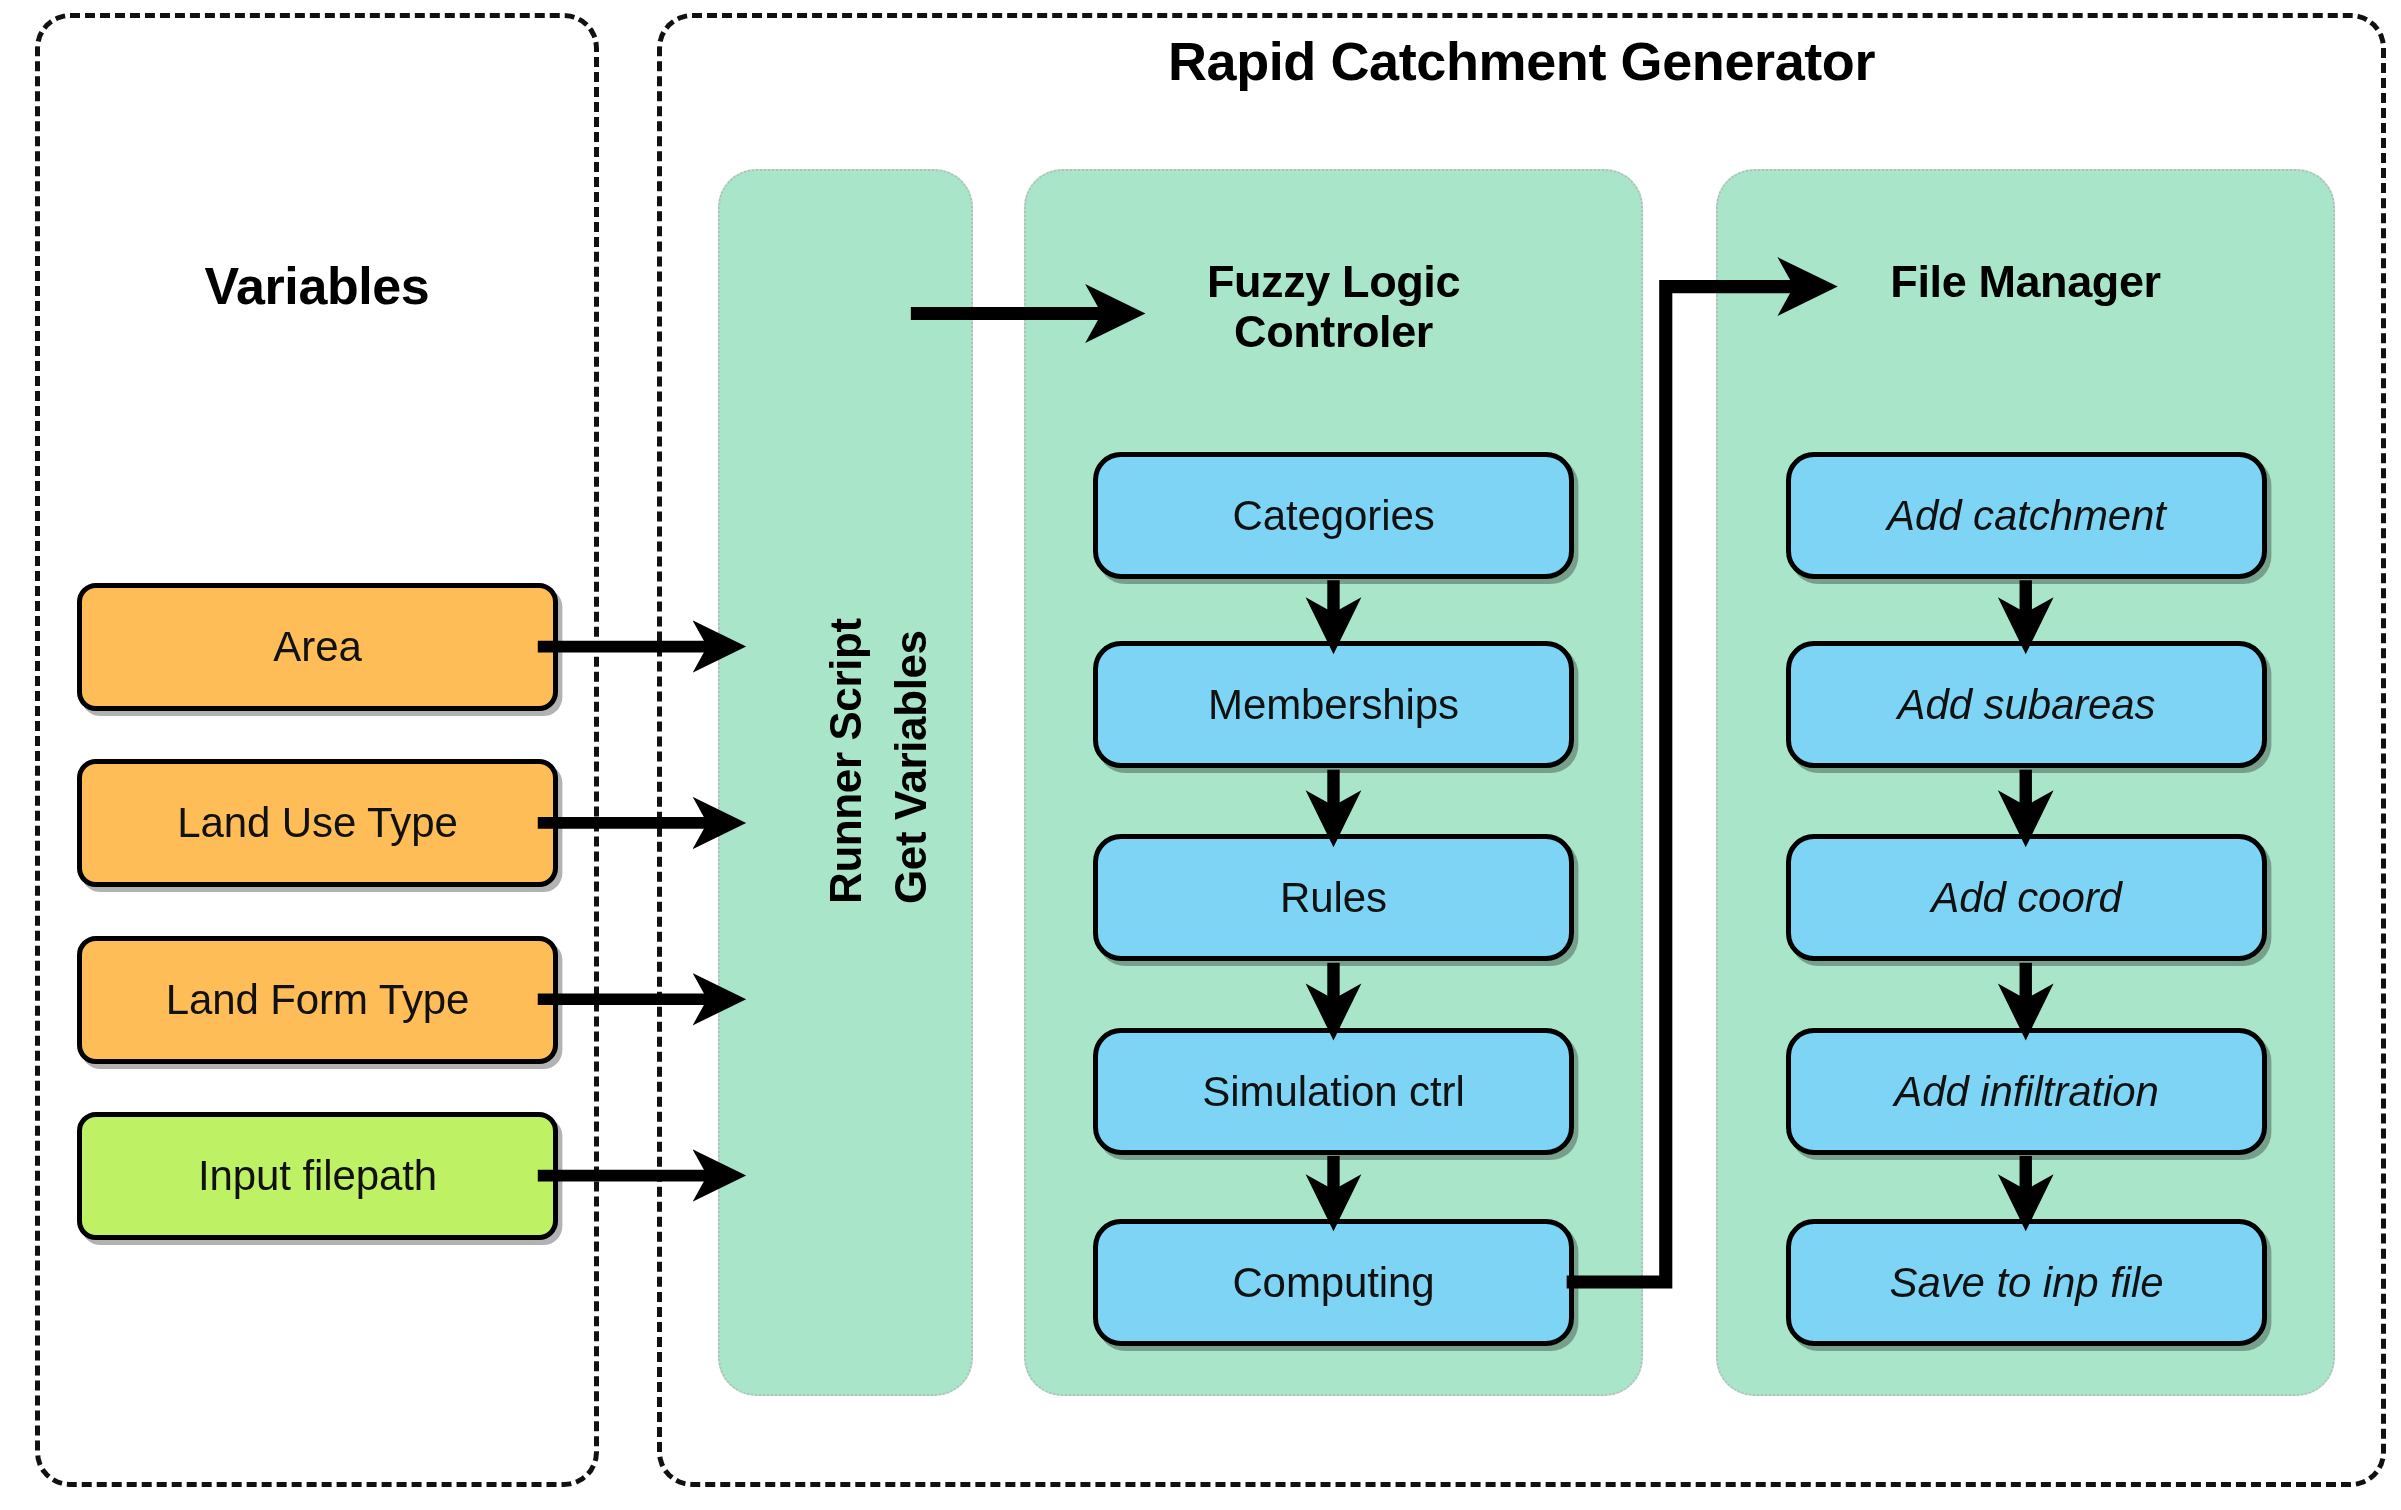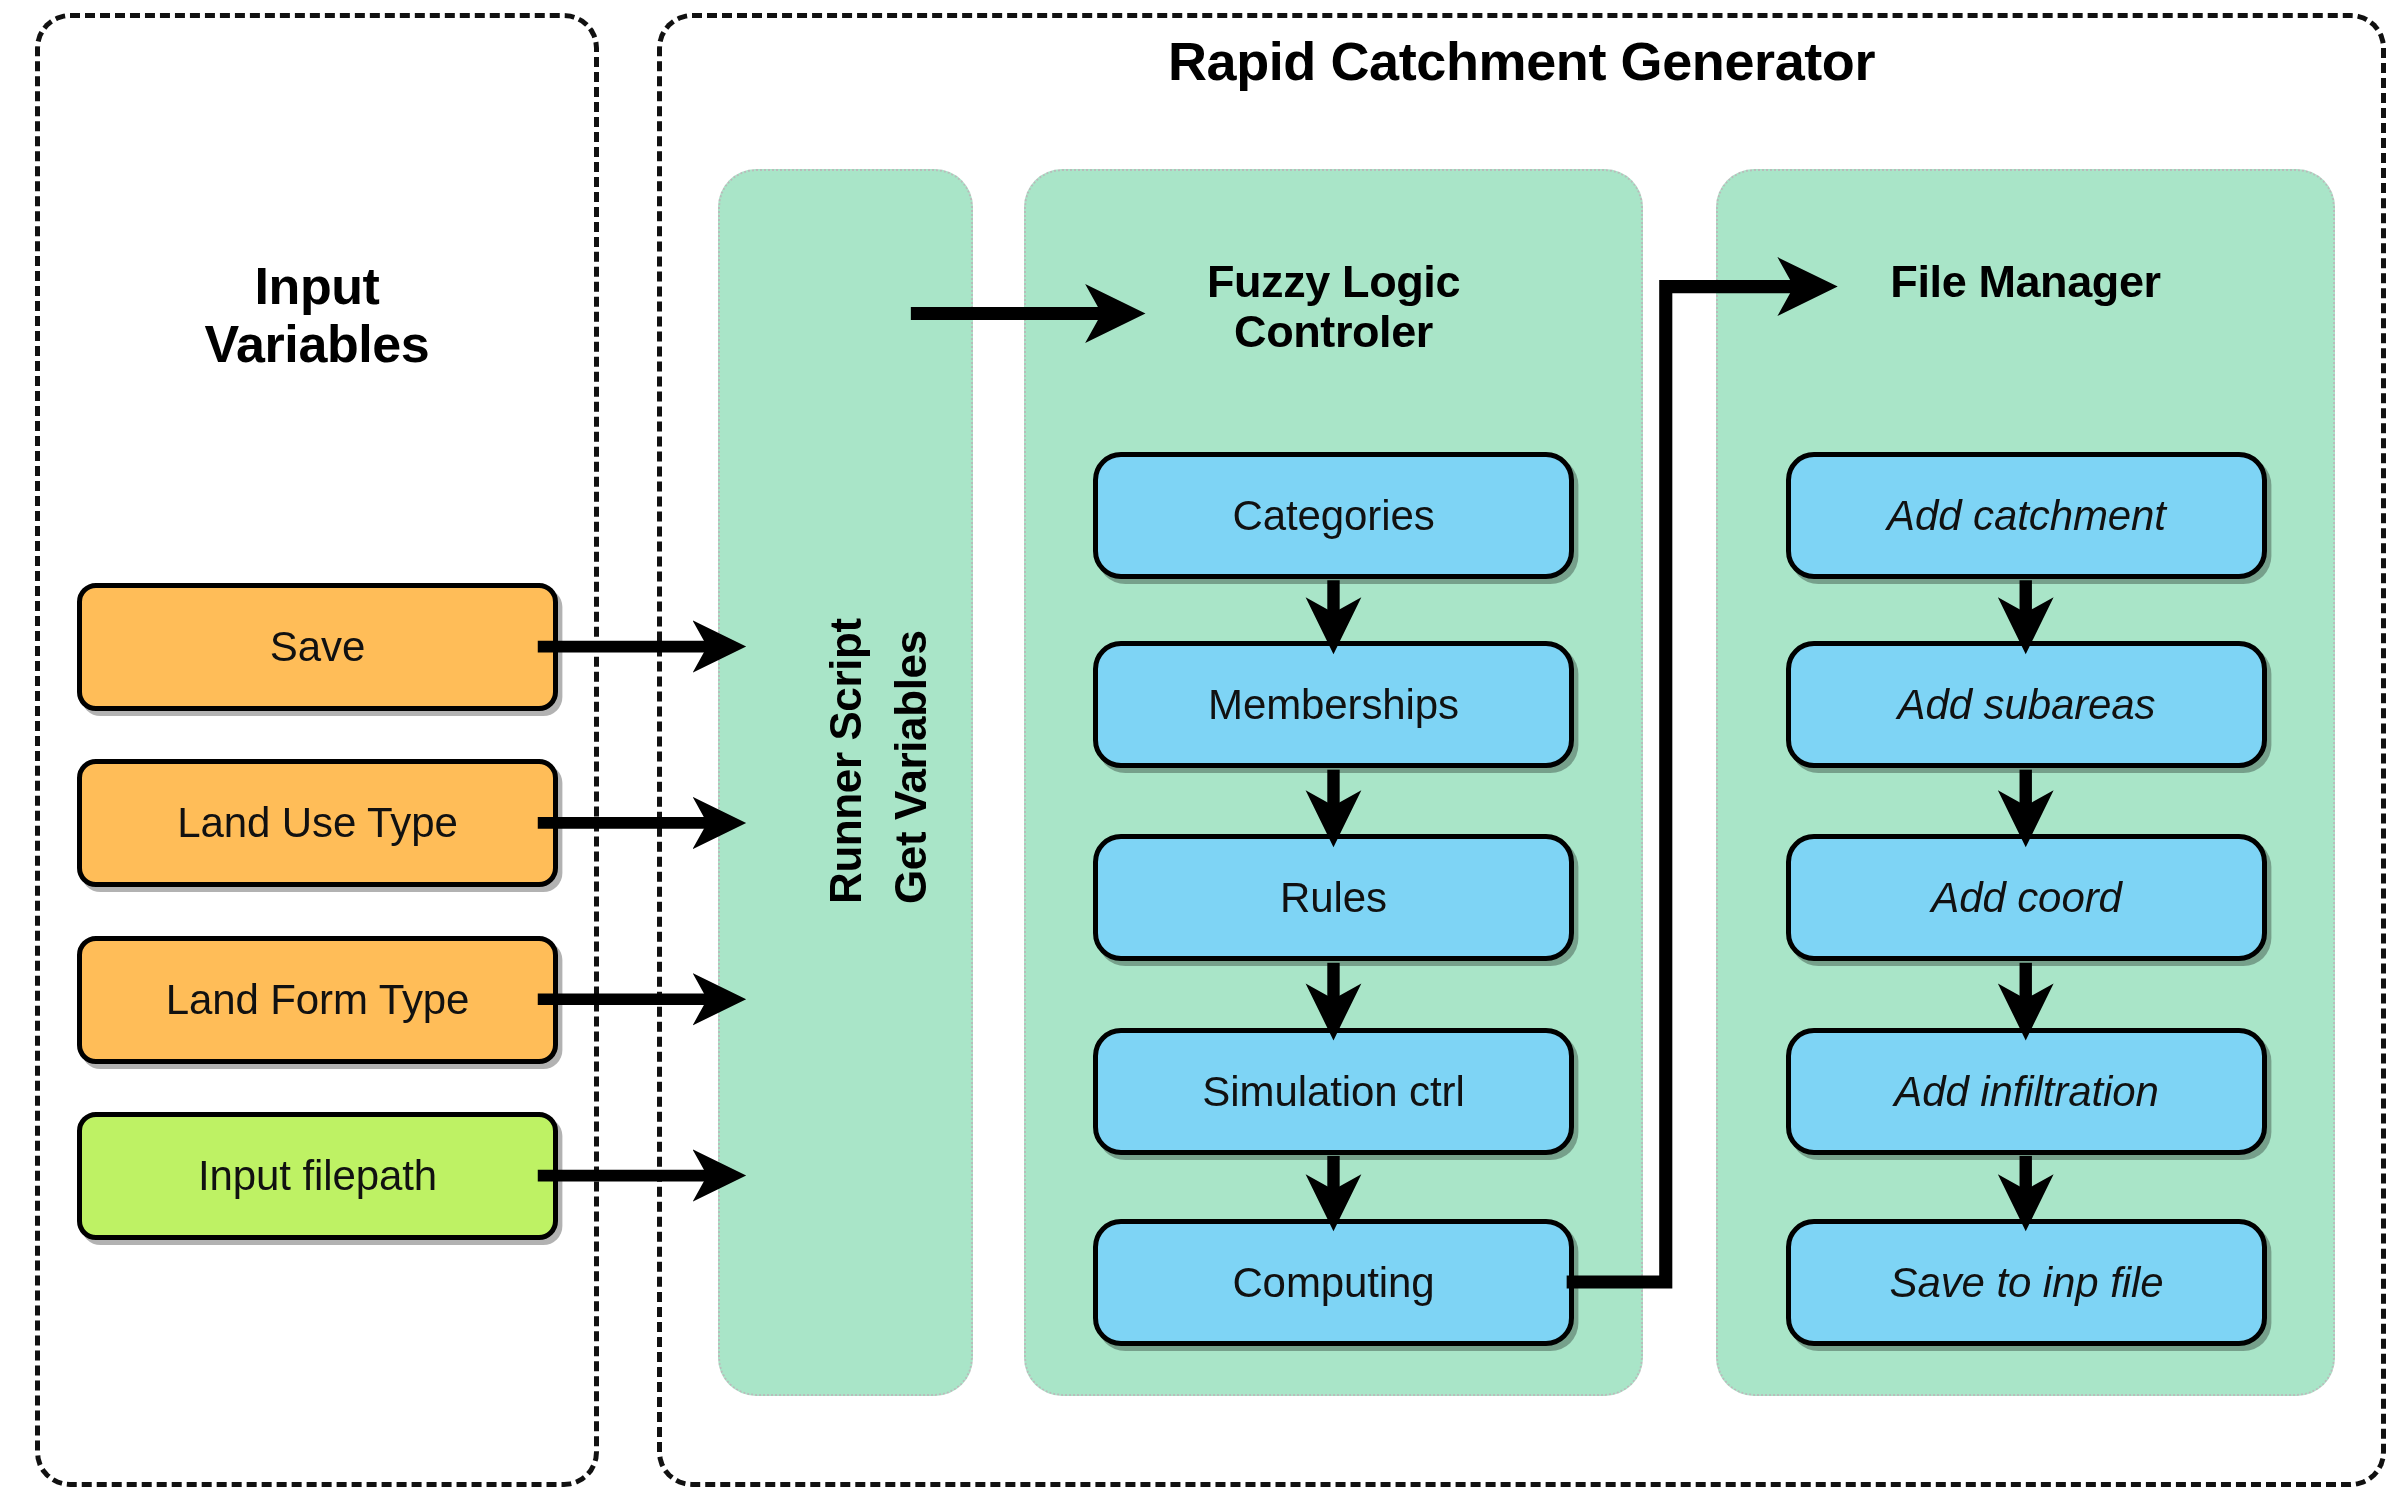--- a/index.html
+++ b/index.html
@@ -117,21 +117,20 @@
 </style>
 </head>
 <body>
 
 <div id="canvas">
 
   <div class="dashed-box" id="input-container"></div>
   <div class="dashed-box" id="rcg-container"></div>
 
   <div class="hdr-title" id="input-title">
-    <div><span>Input</span></div>
     <div><span>Variables</span></div>
   </div>
 
   <div class="hdr-title" id="rcg-title">Rapid Catchment Generator</div>
 
   <div class="green-panel" id="panel-runner"></div>
   <div class="green-panel" id="panel-fuzzy"></div>
   <div class="green-panel" id="panel-file"></div>
 
   <div class="vlabel" id="vlabel-runner">Runner Script</div>
@@ -140,21 +139,21 @@
   <div class="panel-title" id="fuzzy-title">
     <div>Fuzzy Logic</div>
     <div>Controler</div>
   </div>
 
   <div class="panel-title" id="file-title">
     <div>File Manager</div>
   </div>
 
   <div class="var-box var-orange" id="var-0">
-    <span>Save</span>
+    <span>Area</span>
   </div>
   <div class="var-box var-orange" id="var-1">
     <span>Land Use Type</span>
   </div>
   <div class="var-box var-orange" id="var-2">
     <span>Land Form Type</span>
   </div>
   <div class="var-box var-purple" id="var-3">
     <span>Input filepath</span>
   </div>

